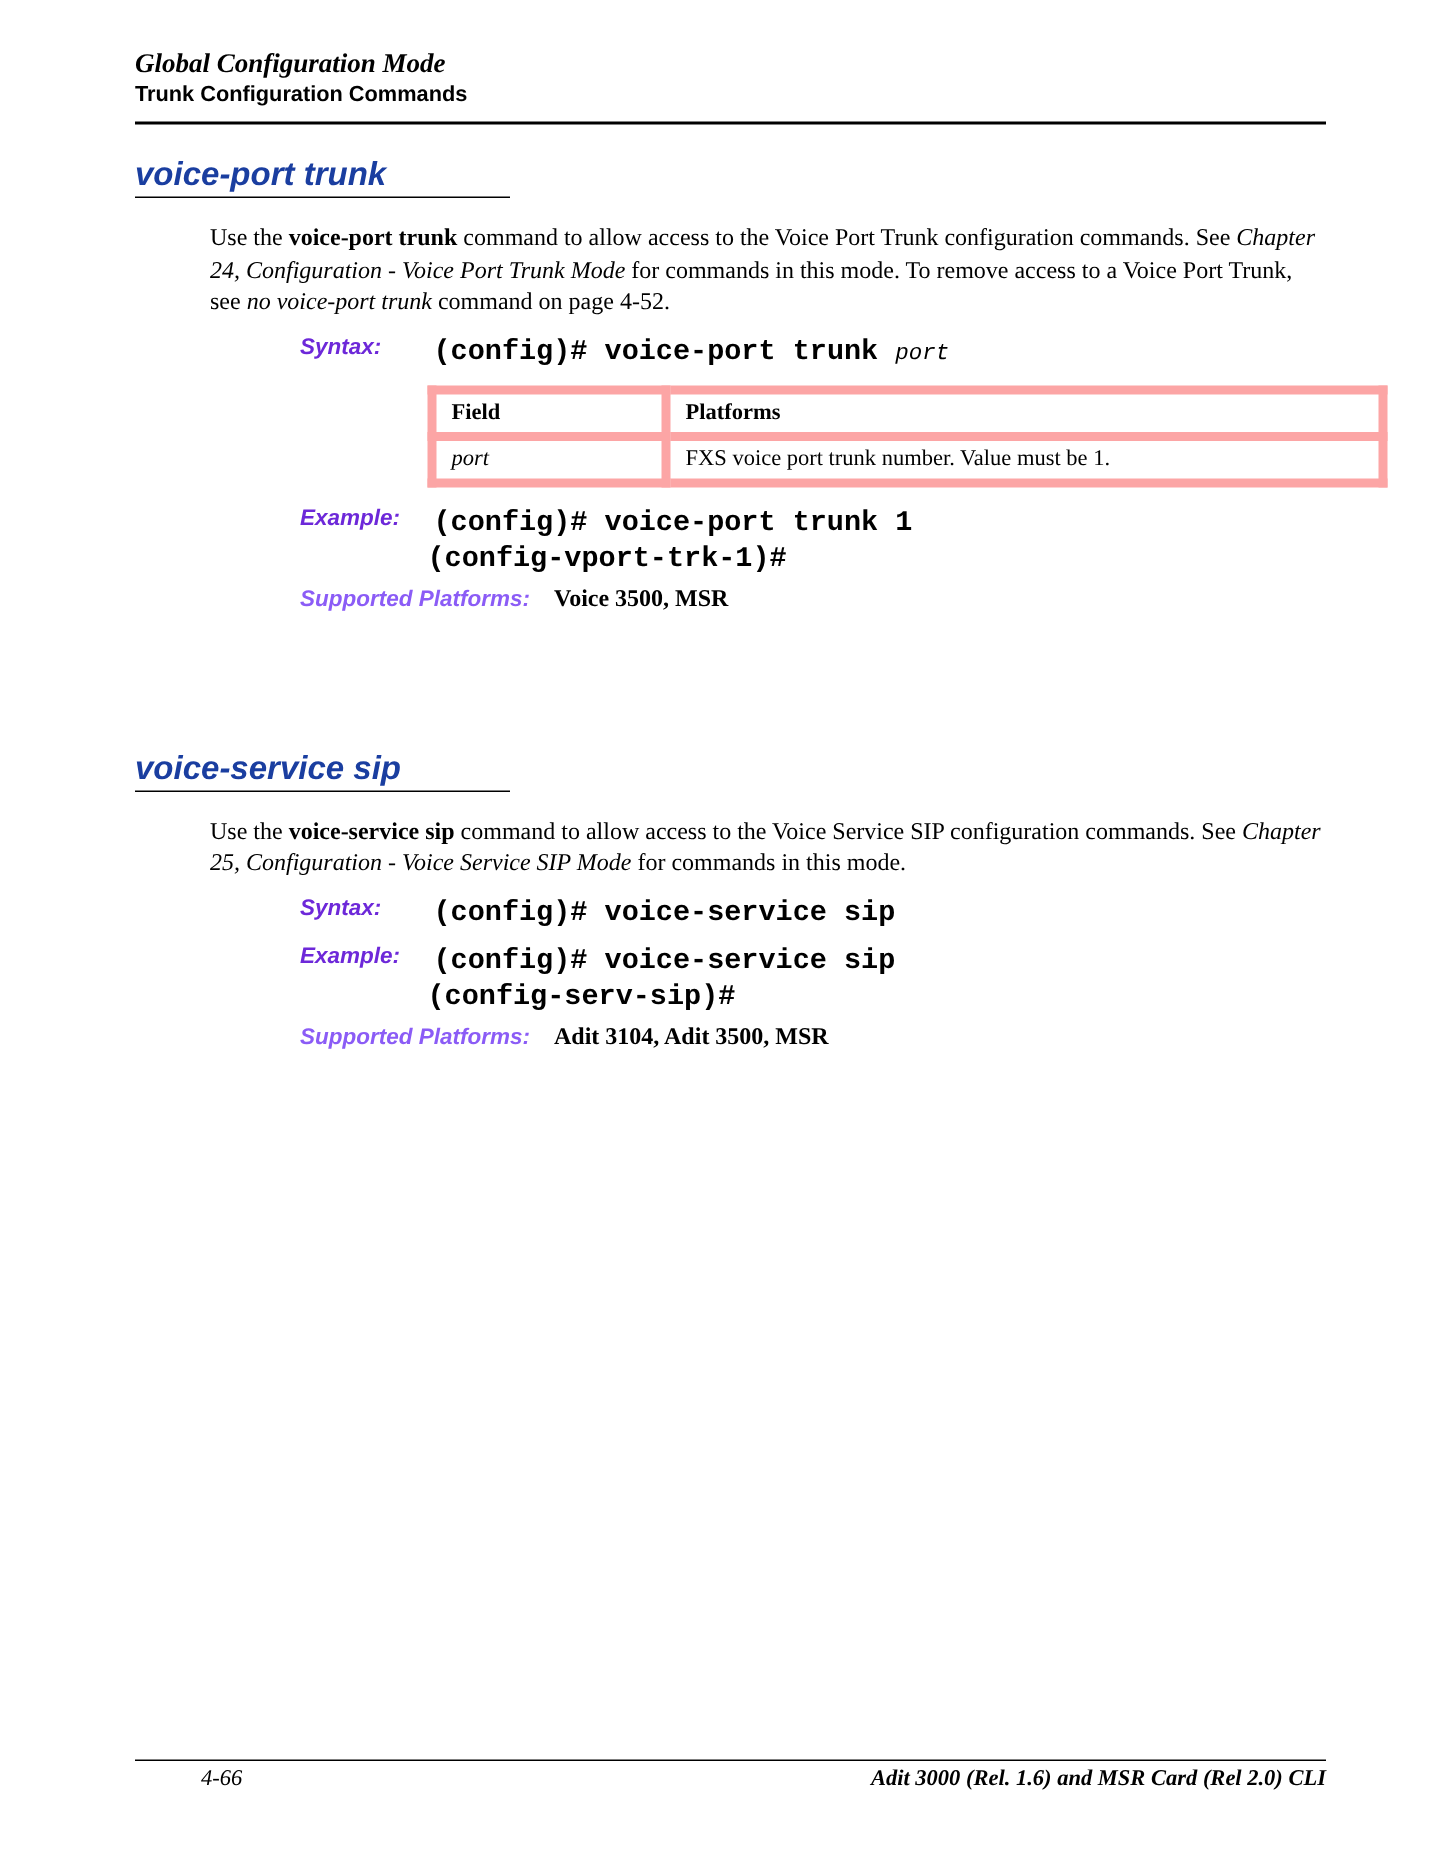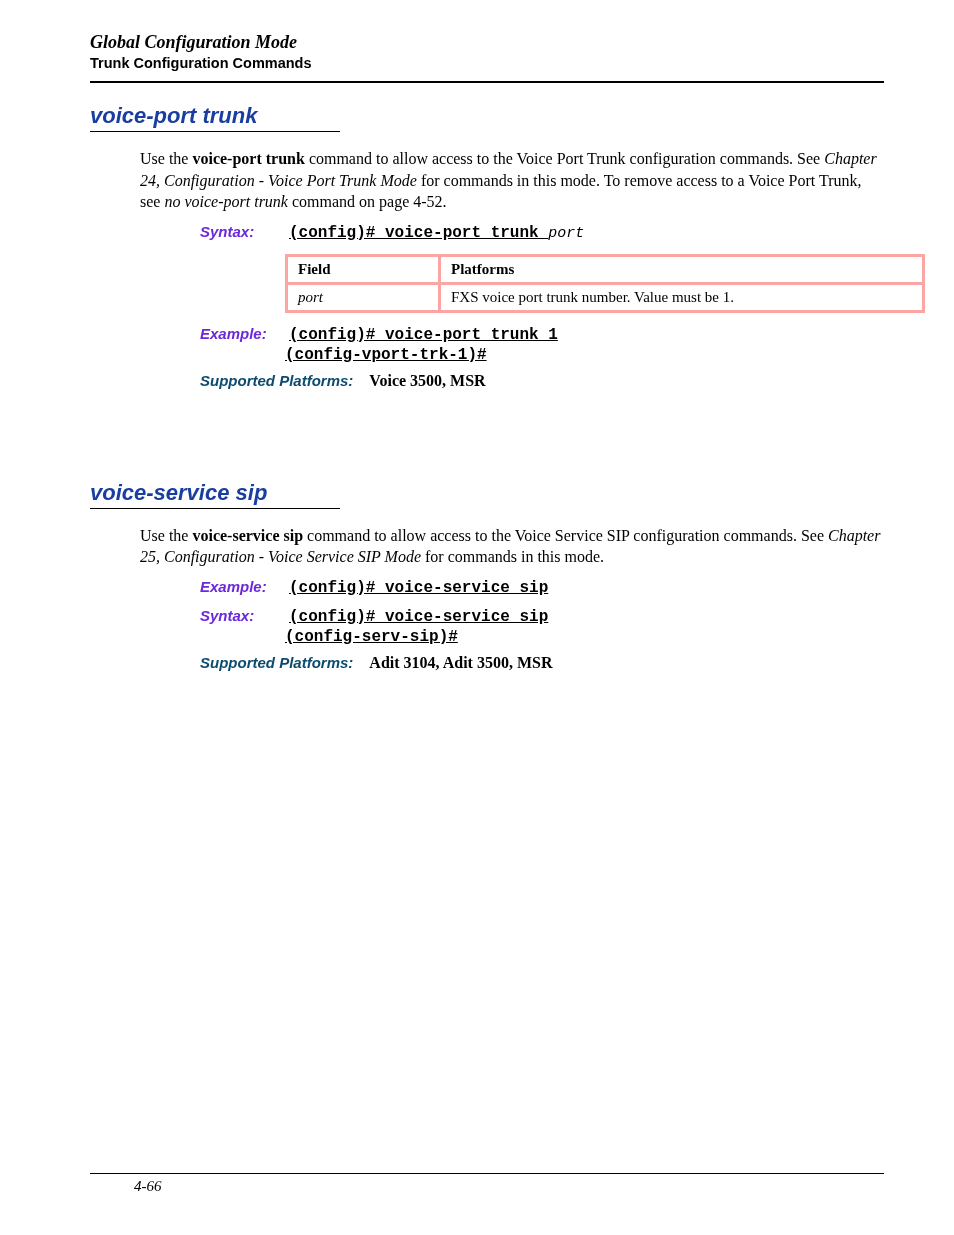--- a/index.html
+++ b/index.html
@@ -60,51 +60,50 @@
     color: #6d28d9;
     font-family: Arial, Helvetica, sans-serif;
     font-weight: bold;
     font-style: italic;
     font-size: 15px;
     display: inline-block;
     width: 85px;
     vertical-align: top;
   }
   .label-col-long {
-    color: #0c4a6e;
+    color: #8b5cf6;
     font-family: Arial, Helvetica, sans-serif;
     font-weight: bold;
     font-style: italic;
     font-size: 15px;
   }
   .mono {
     font-family: "Courier New", Courier, monospace;
     font-weight: bold;
-    font-size: 16px;
-    text-decoration: underline;
+    font-size: 19px;
   }
   .mono-italic {
     font-family: "Courier New", Courier, monospace;
     font-style: italic;
     font-size: 15px;
   }
   .row {
     margin: 10px 0 6px 60px;
   }
   .example-cont {
     margin-left: 145px;
     margin-top:-4px;
   }
   table.defs {
     border-collapse: collapse;
     margin: 12px 0 12px 145px;
     width: 640px;
   }
   table.defs th, table.defs td {
-    border: 3px solid #fca5a5;
+    border: 6px solid #fca5a5;
     padding: 4px 10px;
     text-align: left;
     font-size: 15px;
   }
   table.defs th {
     font-weight: bold;
   }
   table.defs td.field {
     font-style: italic;
     width: 130px;
@@ -199,38 +198,39 @@
   <div>
     <h2 class="section-title">voice-service sip</h2>
     <hr class="title-underline">
 
     <div class="body-indent">
       <p class="para">
         <span>Use the </span><span class="bold">voice-service sip</span><span> command to allow access to the Voice Service SIP configuration commands. See </span><span class="italic">Chapter 25, Configuration - Voice Service SIP Mode</span><span> for commands in this mode.</span>
       </p>
 
       <div class="row">
+        <span class="label-col">Syntax:</span>
+        <span class="mono">(config)# voice-service sip</span>
+      </div>
+
+      <div class="row">
         <span class="label-col">Example:</span>
-        <span class="mono">(config)# voice-service sip</span>
-      </div>
-
-      <div class="row">
-        <span class="label-col">Syntax:</span>
         <span class="mono">(config)# voice-service sip</span>
       </div>
       <div class="example-cont mono">(config-serv-sip)#</div>
 
       <div class="platforms-row">
         <span class="label-col-long">Supported Platforms:</span>
         <span>&nbsp;&nbsp;</span>
         <span class="platforms-val">Adit 3104, Adit 3500, MSR</span>
       </div>
     </div>
   </div>
 
   <div class="footer">
     <hr class="footer-rule">
     <div class="footer-row">
       <span class="footer-left">4-66</span>
+      <span class="footer-right">Adit 3000 (Rel. 1.6) and MSR Card (Rel 2.0) CLI</span>
     </div>
   </div>
 
 </div>
 
 </body></html>

